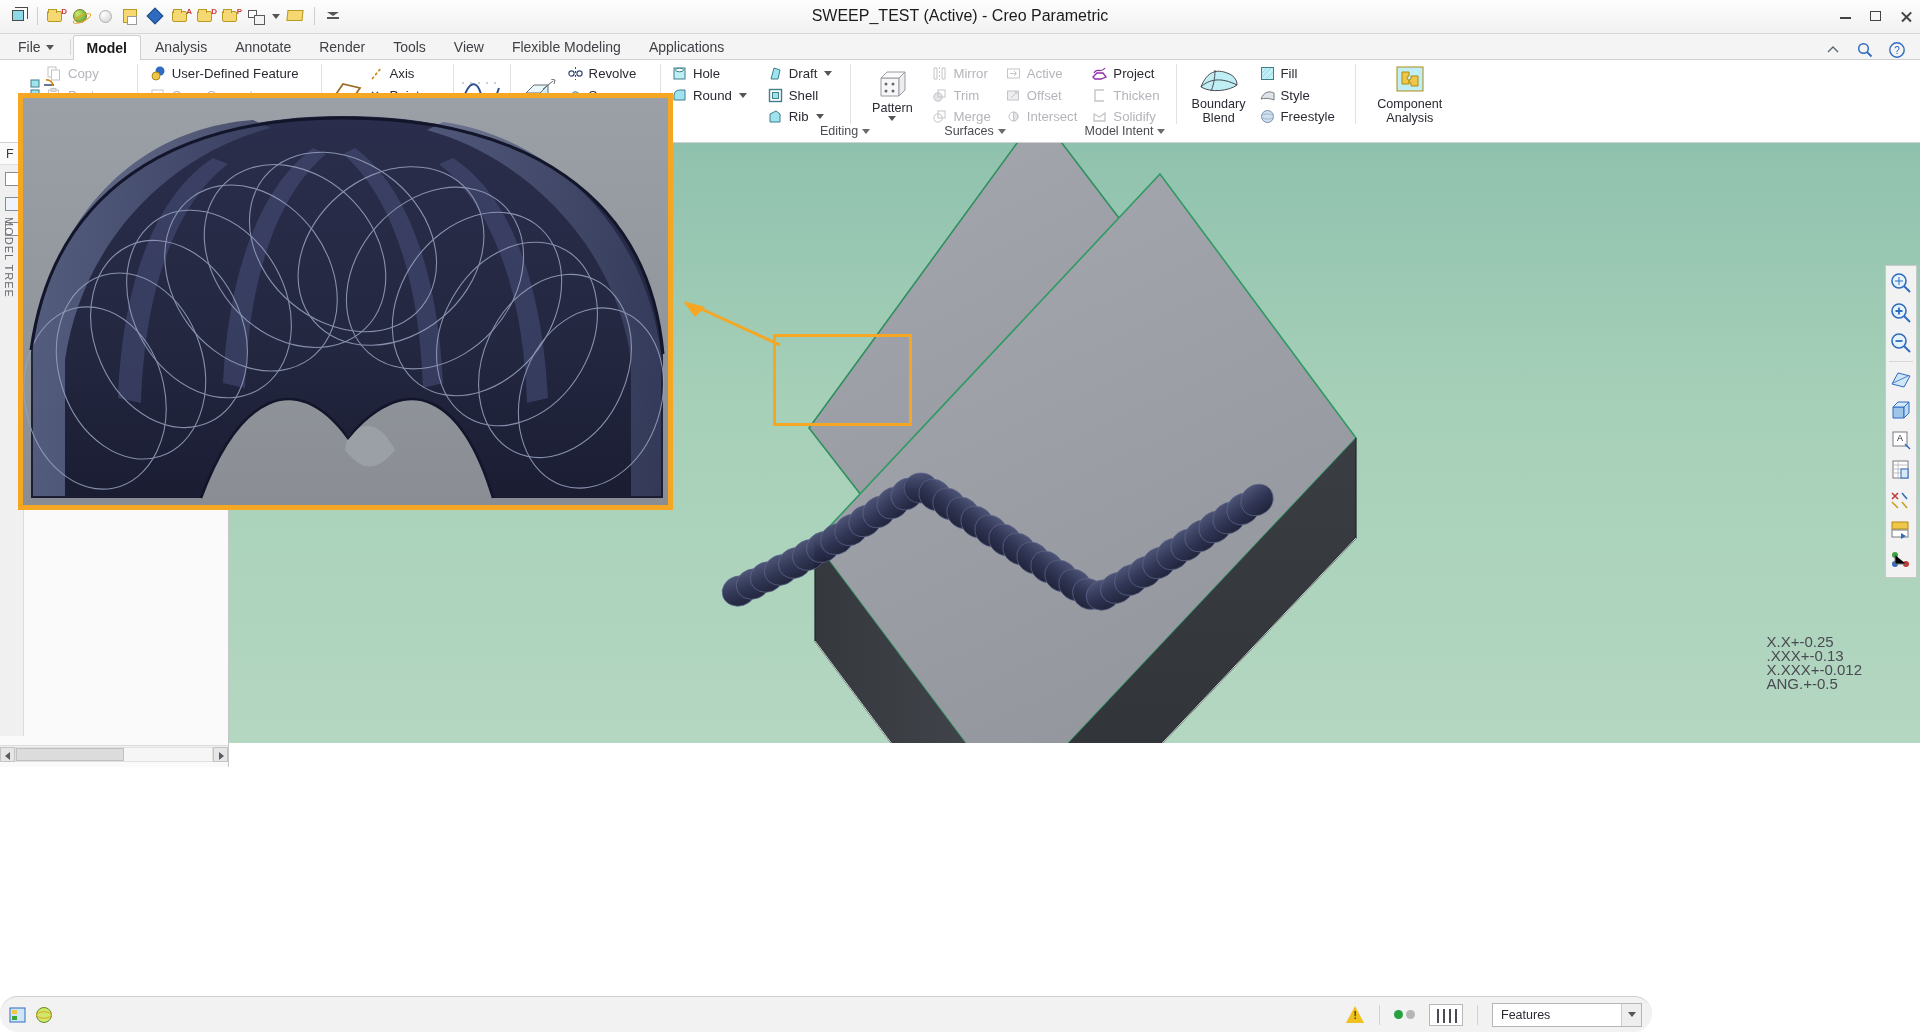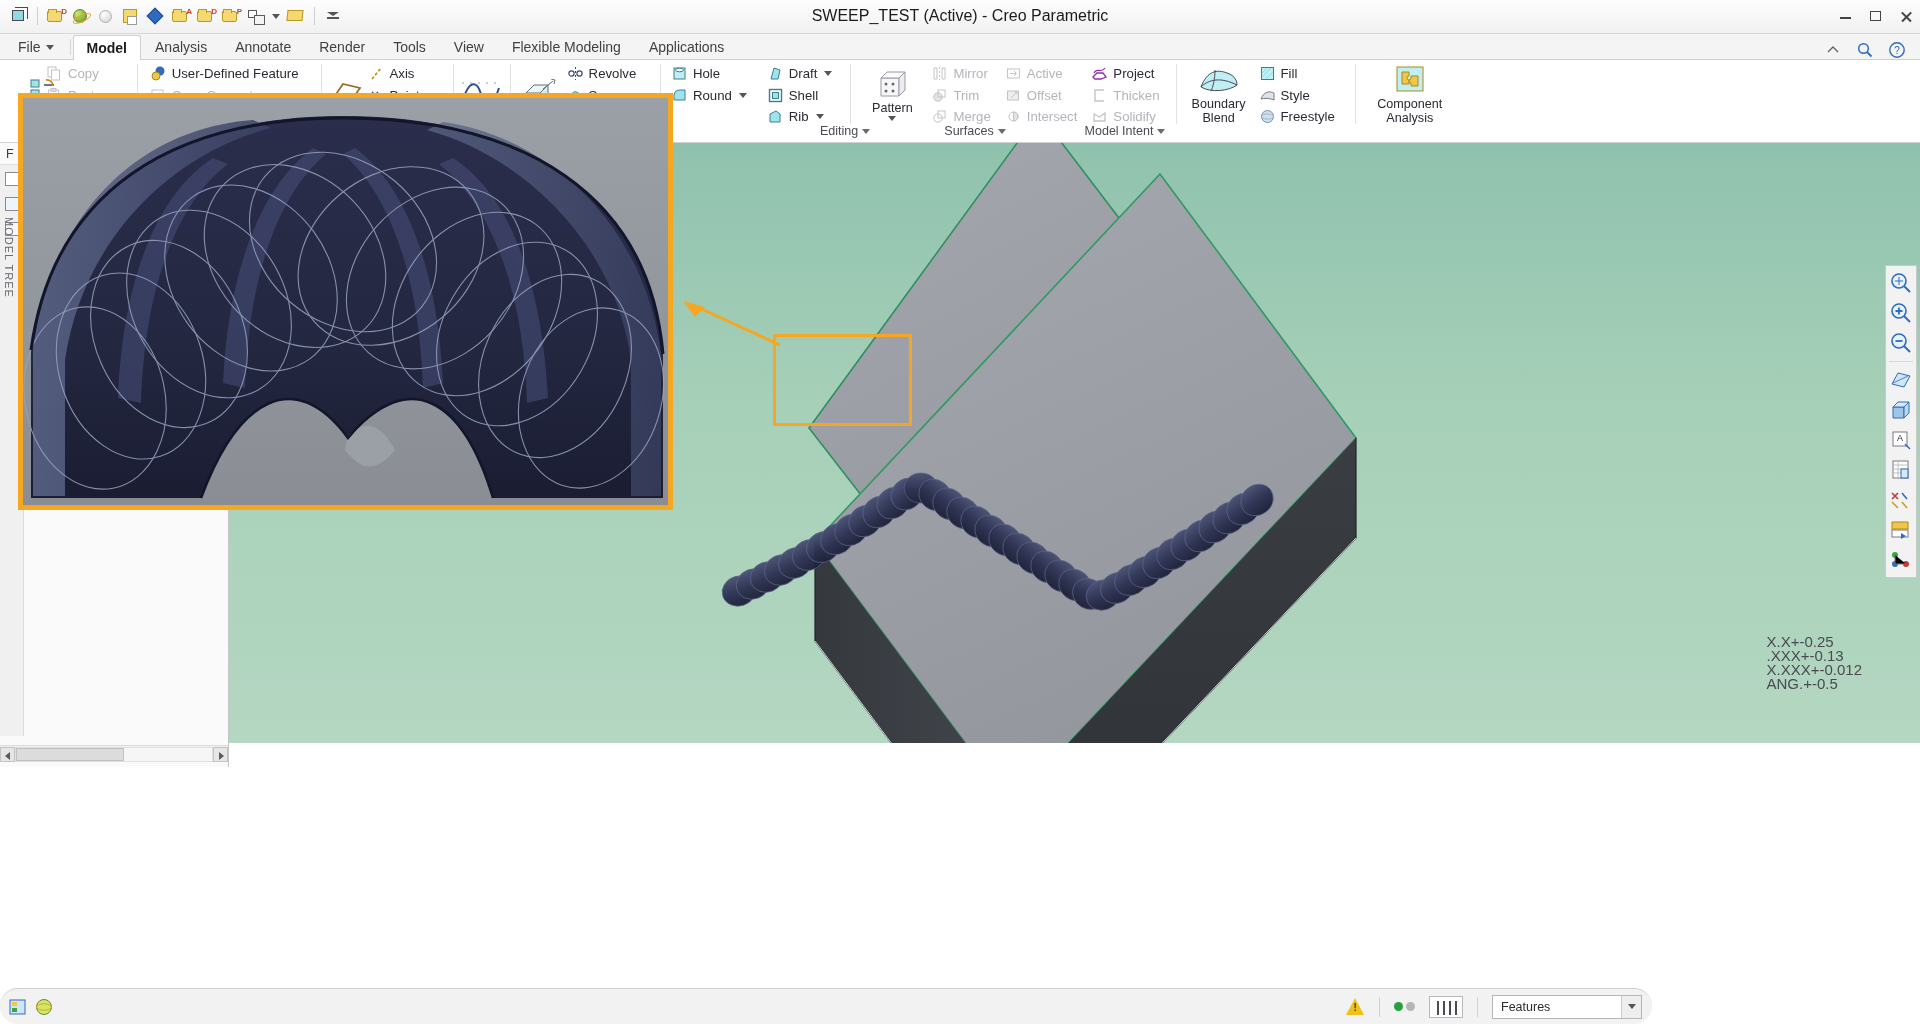--- a/index.html
+++ b/index.html
@@ -194,21 +194,21 @@
   }
   .callout-inner{ position:absolute; inset:0; }
   .zoombox {
     position:absolute; left:773px; top:334px; width:139px; height:92px;
     border:3px solid #f5a623; z-index:35;
   }
   .arrow { position:absolute; left:675px; top:295px; width:110px; height:55px; z-index:36; }
 
   
   .statusbar {
-    position:absolute; left:0; bottom:12px; width:1652px; height:36px;
+    position:absolute; left:0; bottom:4px; width:1652px; height:36px;
     background:#f2f2f2; border-top:1px solid #cfcfcf; display:flex; align-items:center;border-radius:18px;
   }
   .sb-left { display:flex; align-items:center; gap:6px; padding-left:8px; }
   .sb-ico { width:20px;height:20px; position:relative; cursor:pointer; }
   .sb-right { margin-left:auto; display:flex; align-items:center; gap:14px; padding-right:10px; }
   .sb-warn { width:19px;height:17px; position:relative; }
   .sb-warn:before{ content:""; position:absolute; left:0;top:0;
      border-left:9.5px solid transparent;border-right:9.5px solid transparent;
      border-bottom:17px solid #f0c11c; }
   .sb-warn:after{ content:"!"; position:absolute; left:7.5px; top:4px; font-size:10px;

